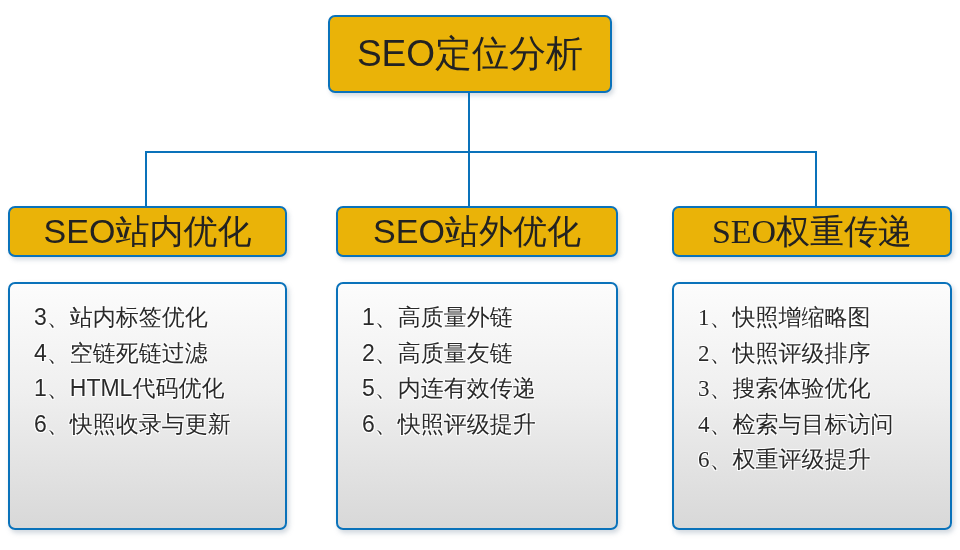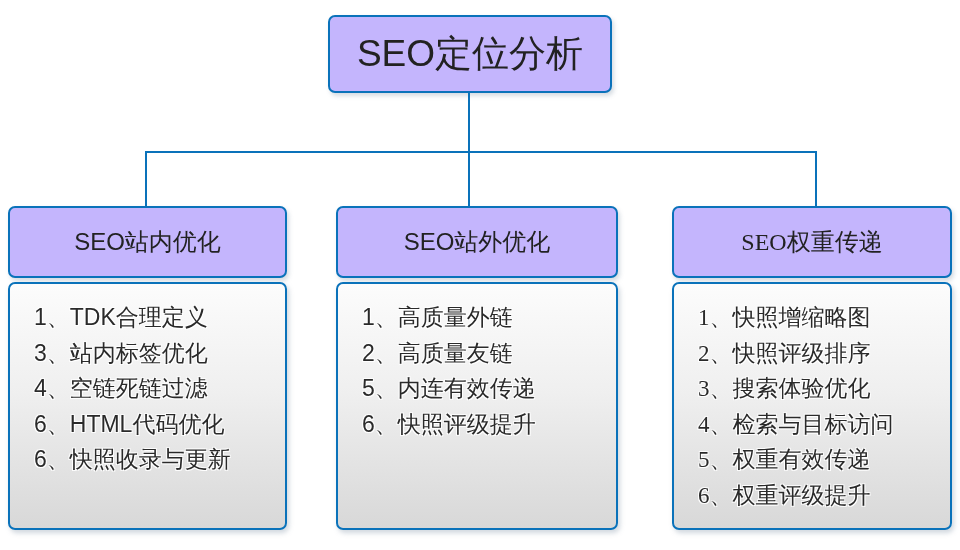--- a/index.html
+++ b/index.html
@@ -12,34 +12,34 @@
     background:#ffffff;
     position:relative;
     overflow:hidden;
     font-family:"Liberation Sans","DejaVu Sans",sans-serif;
   }
   .box{
     position:absolute;
     box-sizing:border-box;
     border:2px solid var(--line-blue);
     border-radius:7px;
-    background:#c4b5fd;
+    background:#eab308;
   }
   .title-box{
     display:flex;align-items:center;justify-content:center;
     color:var(--text-dark);
     box-shadow:2px 3px 4px rgba(120,140,160,0.30);
   }
   .root-box{
     left:328px;top:15px;width:284px;height:78px;
     font-size:37px;
   }
   .branch-header{
-    top:206px;height:72px;
-    font-size:24px;
+    top:206px;height:51px;
+    font-size:34px;
   }
   .branch-list{
     top:282px;height:248px;
     background:linear-gradient(to bottom,#fcfcfc 0%,#efefef 45%,#d8d8d8 100%);
     box-shadow:2px 3px 5px rgba(120,140,160,0.35);
     padding:16px 0 0 24px;
   }
   .branch-list ul{
     list-style:none;margin:0;padding:0;
   }
@@ -70,24 +70,23 @@
 
 <div class="connector vline" style="left:468px;top:93px;height:58px;"></div>
 <div class="connector hline" style="left:145px;top:151px;width:672px;"></div>
 <div class="connector vline" style="left:145px;top:151px;height:56px;"></div>
 <div class="connector vline" style="left:468px;top:151px;height:56px;"></div>
 <div class="connector vline" style="left:815px;top:151px;height:56px;"></div>
 
 <div class="box title-box branch-header col1">SEO站内优化</div>
 <div class="box branch-list col1">
   <ul>
-    <li>1、TDK合理定义</li>
     <li>3、站内标签优化</li>
     <li>4、空链死链过滤</li>
-    <li>6、HTML代码优化</li>
+    <li>1、HTML代码优化</li>
     <li>6、快照收录与更新</li>
   </ul>
 </div>
 
 <div class="box title-box branch-header col2">SEO站外优化</div>
 <div class="box branch-list col2">
   <ul>
     <li>1、高质量外链</li>
     <li>2、高质量友链</li>
     <li>5、内连有效传递</li>
@@ -95,16 +94,15 @@
   </ul>
 </div>
 
 <div class="box title-box branch-header col3">SEO权重传递</div>
 <div class="box branch-list col3">
   <ul>
     <li>1、快照增缩略图</li>
     <li>2、快照评级排序</li>
     <li>3、搜索体验优化</li>
     <li>4、检索与目标访问</li>
-    <li>5、权重有效传递</li>
     <li>6、权重评级提升</li>
   </ul>
 </div>
 
 </body></html>

